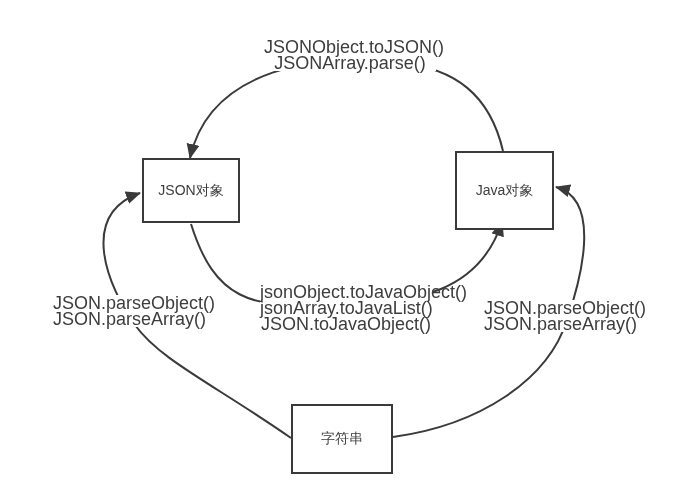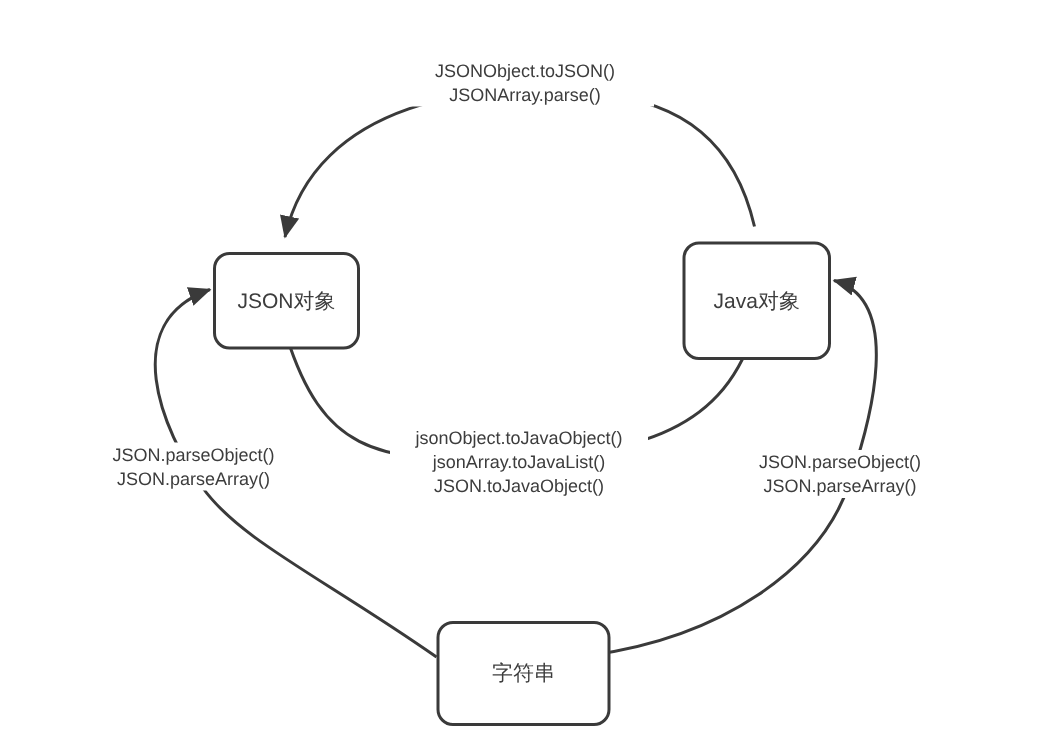--- a/index.html
+++ b/index.html
@@ -22,37 +22,36 @@
   .edge {
     fill: none;
     stroke: var(--line, #3a3a3a);
     stroke-width: 2;
   }
   .arrowhead { fill: var(--line, #3a3a3a); }
   .node {
     position: absolute;
     box-sizing: border-box;
     border: 2px solid var(--line, #3a3a3a);
-    border-radius: 11px;
+    border-radius: 0;
     background: var(--node-fill, #fff);
     display: flex;
     align-items: center;
     justify-content: center;
     color: var(--text, #3d3d3d);
     font-size: 14px;
-    margin-top: 10px;
   }
   .node-json  { left: 142px; top: 158px; width:  98px; height: 65px; }
   .node-java  { left: 455px; top: 151px; width:  99px; height: 79px; }
-  .node-string{ left: 291px; top: 404px; width: 116px; height: 70px; }
+  .node-string{ left: 291px; top: 404px; width: 102px; height: 70px; }
   .edge-label {
     position: absolute;
     background: var(--background, #fff);
     color: var(--text, #3d3d3d);
-    font-size: 12px;
+    font-size: 18px;
     line-height: 16px;
     text-align: center;
     white-space: nowrap;
   }
   .edge-label span { display: block; }
   .label-tojson    { left: 264px; top:  39px; width: 172px; }
   .label-tojava    { left: 260px; top: 284px; width: 172px; }
   .label-parseleft { left:  53px; top: 295px; width: 152px; }
   .label-parseright{ left: 484px; top: 300px; width: 152px; }
 </style>

